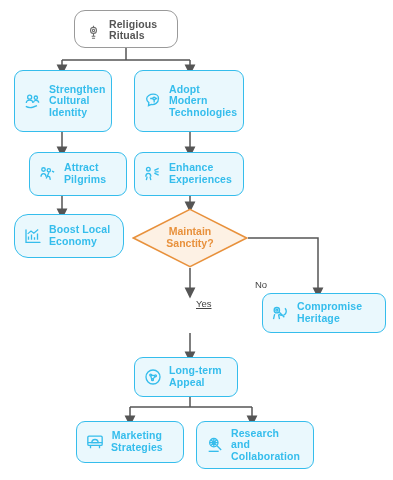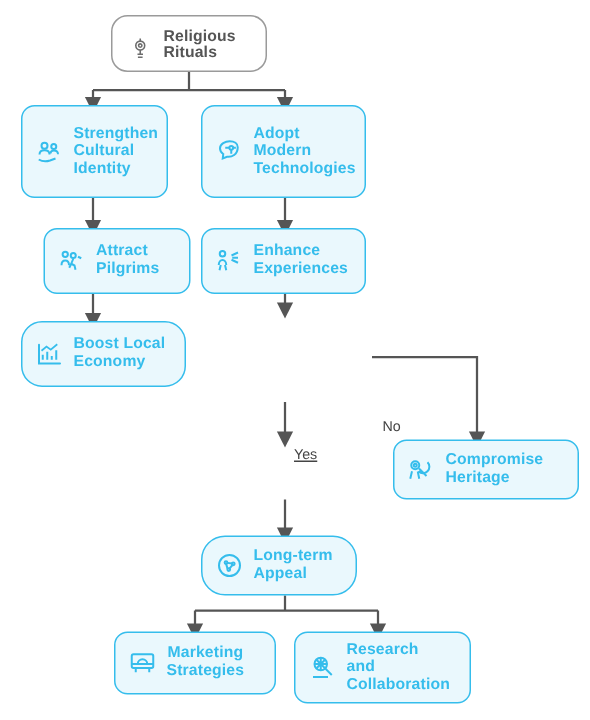--- a/index.html
+++ b/index.html
@@ -179,39 +179,46 @@
       <svg width="20" height="20" viewBox="0 0 24 24" fill="none" stroke="#35bdec" stroke-width="1.6">
         <path d="M3.6 4.6v15h16.8" stroke-linecap="round"></path>
         <path d="M6.6 16.6v-4M10.2 16.6v-6.4M13.8 16.6v-3M17.4 16.6v-7.6"></path>
         <path d="M5.6 9.4l4-3.4 3.4 2.6 5.2-4.4" stroke-width="1.4"></path>
       </svg>
     </span>
     <span class="lbl">Boost Local
 Economy</span>
   </div>
 
+  <div class="n-dec" style="left:132px;top:208px;width:116px;height:60px;">
+    <svg class="dia" viewBox="0 0 116 60" preserveAspectRatio="none">
+      <polygon points="58,1.4 114.6,30 58,58.6 1.4,30" fill="#fdf1e4" stroke="#e8913c" stroke-width="1.5"></polygon>
+    </svg>
+    <span class="lbl">Maintain
+Sanctity?</span>
+  </div>
 
   <span class="edge-label" style="left:196px;top:262px;text-decoration:underline;">Yes</span>
   <span class="edge-label" style="left:255px;top:243px;">No</span>
 
 
   <div class="node n-cyan" style="left:262px;top:293px;width:124px;height:40px;">
     <span class="ico">
       <svg width="20" height="20" viewBox="0 0 24 24" fill="none" stroke="#35bdec" stroke-width="1.6">
         <circle cx="7" cy="8.6" r="3.2"></circle>
         <circle cx="7" cy="8.6" r="1.2"></circle>
         <path d="M10 11.2l6 6M16.8 6.2c2 2 2 5.2 0 7.2s-5.2 2-7.2 0"></path>
         <path d="M4.4 13.4L3 19.4M9 13.6l1.2 5.8"></path>
       </svg>
     </span>
     <span class="lbl">Compromise
 Heritage</span>
   </div>
 
-  <div class="node n-cyan" style="left:134px;top:357px;width:104px;height:40px;border-radius:16px;">
+  <div class="node n-cyan" style="left:134px;top:357px;width:104px;height:40px;">
     <span class="ico">
       <svg width="20" height="20" viewBox="0 0 24 24" fill="none" stroke="#35bdec" stroke-width="1.6">
         <circle cx="12" cy="12" r="8.4"></circle>
         <circle cx="9.2" cy="9.6" r="1.1"></circle>
           <circle cx="15" cy="10.6" r="1.1"></circle>
         <circle cx="11.4" cy="15.2" r="1.1"></circle>
         <path d="M10.3 9.9l3.7.5M14.4 11.6l-2.3 2.7M10.4 14.5l-1.1-3.8"></path>
       </svg>
     </span>
     <span class="lbl">Long-term

